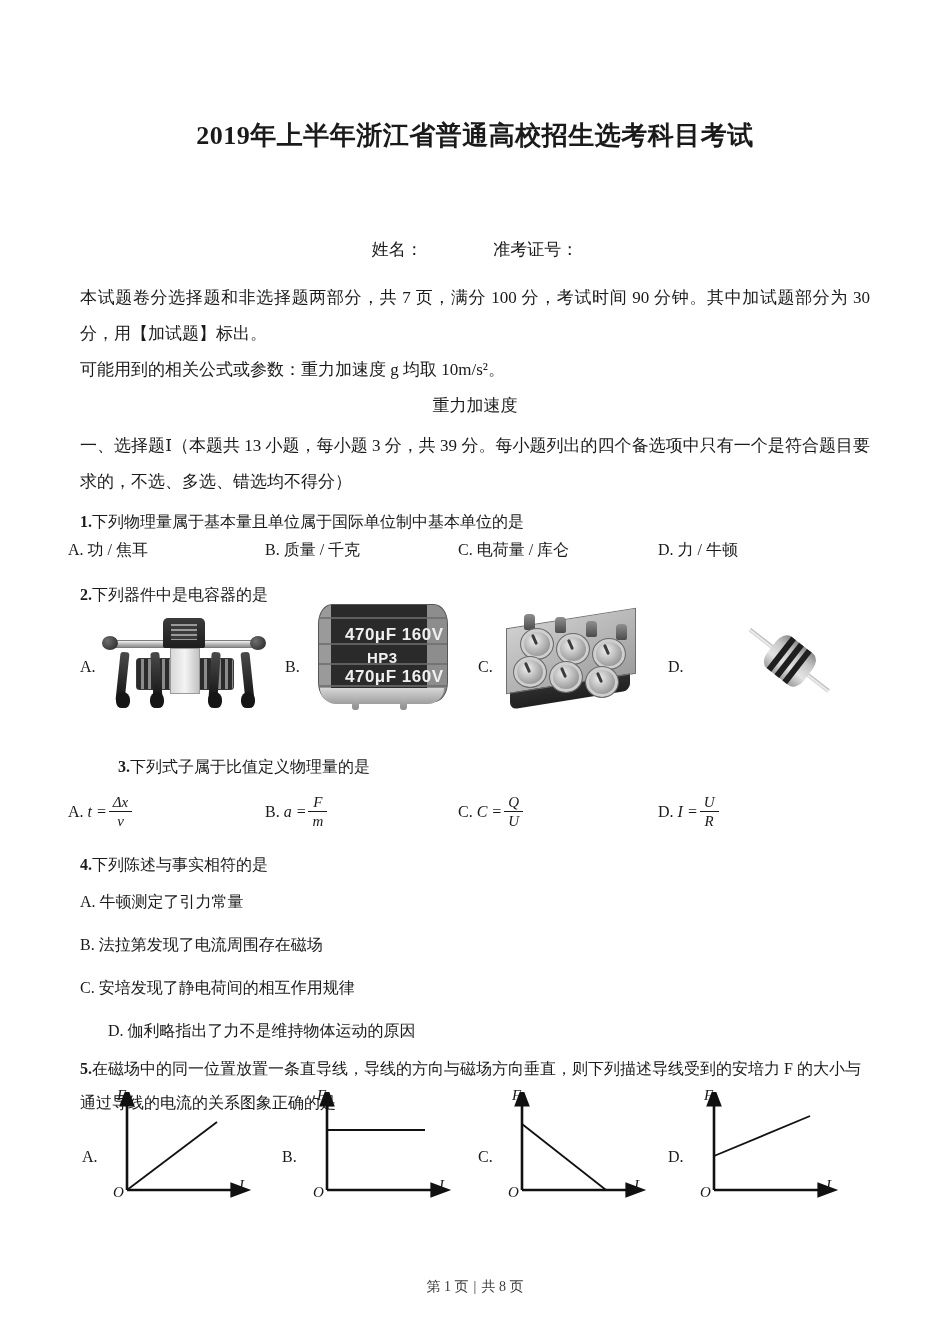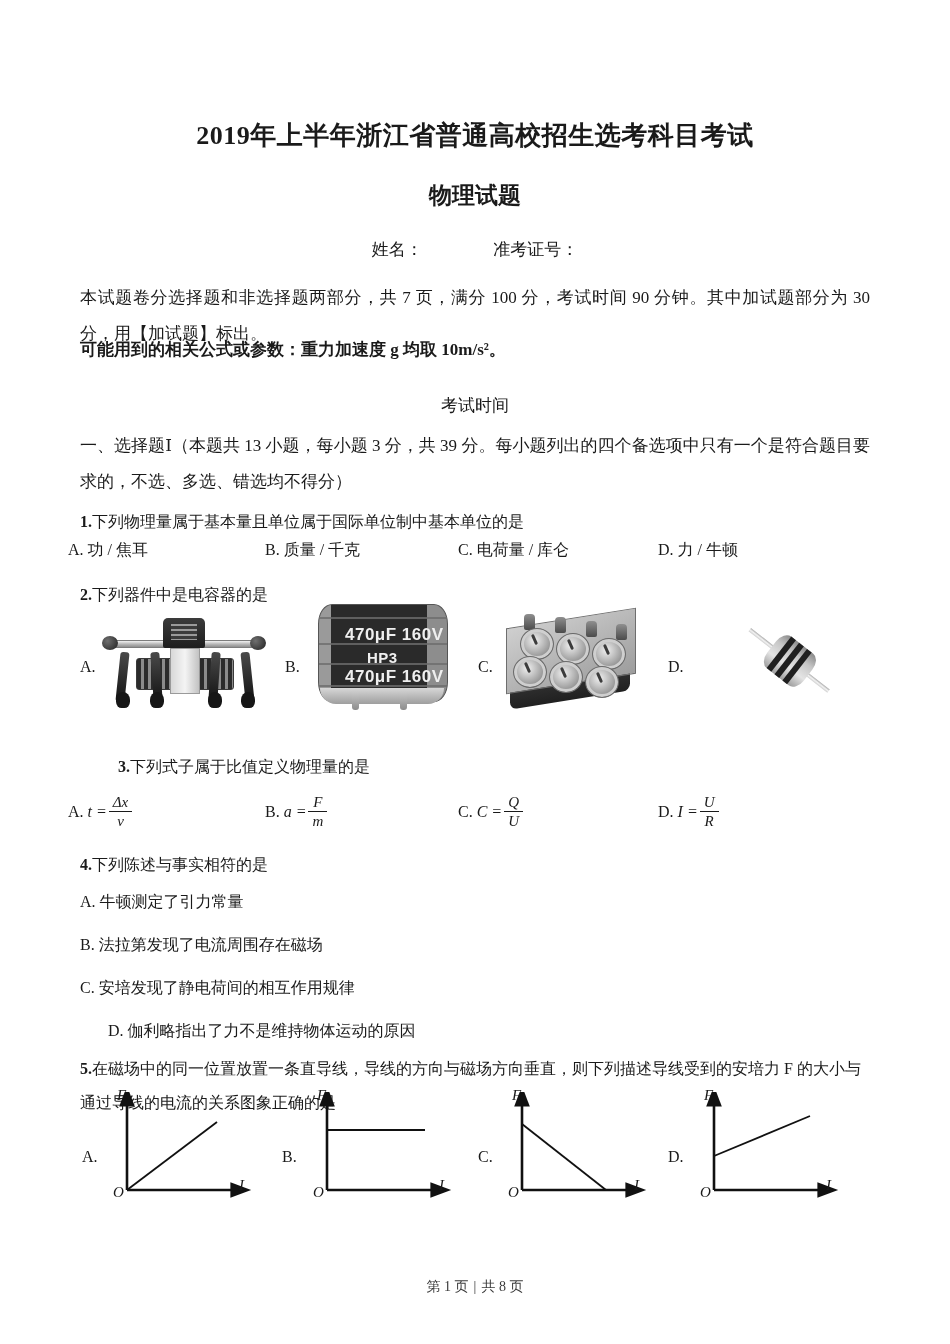--- a/index.html
+++ b/index.html
@@ -290,32 +290,31 @@
     color: #3a3a3a;
   }
   .footer .sep { margin: 0 5px; }
 </style>
 </head>
 <body>
 
 <div class="page">
 
   <div class="doc-title">2019年上半年浙江省普通高校招生选考科目考试</div>
-  <div class="doc-subtitle">物理试题</div>
 
   <div class="id-row">
     <span>姓名：</span>
     <span class="gap"></span>
     <span>准考证号：</span>
   </div>
 
   <div class="para" style="top:280px;">本试题卷分选择题和非选择题两部分，共 7 页，满分 100 分，考试时间 90 分钟。其中加试题部分为 30 分，用【加试题】标出。</div>
-  <div class="para" style="top:332px;font-weight:bold;">可能用到的相关公式或参数：重力加速度 g 均取 10m/s²。</div>
-
-  <div class="center-line" style="top:394px;">考试时间</div>
+  <div class="para" style="top:352px;">可能用到的相关公式或参数：重力加速度 g 均取 10m/s²。</div>
+
+  <div class="center-line" style="top:394px;">重力加速度</div>
   <div class="para" style="top:428px;">一、选择题Ⅰ（本题共 13 小题，每小题 3 分，共 39 分。每小题列出的四个备选项中只有一个是符合题目要求的，不选、多选、错选均不得分）</div>
 
   <div class="q-stem" style="top:505px;">
     <span class="num">1.</span><span>下列物理量属于基本量且单位属于国际单位制中基本单位的是</span>
   </div>
   <div class="opt-row" style="top:540px;">
     <span class="opt" style="left:0px;">
       <span class="lbl">A.</span>
       <span>功 / 焦耳</span>
     </span>

